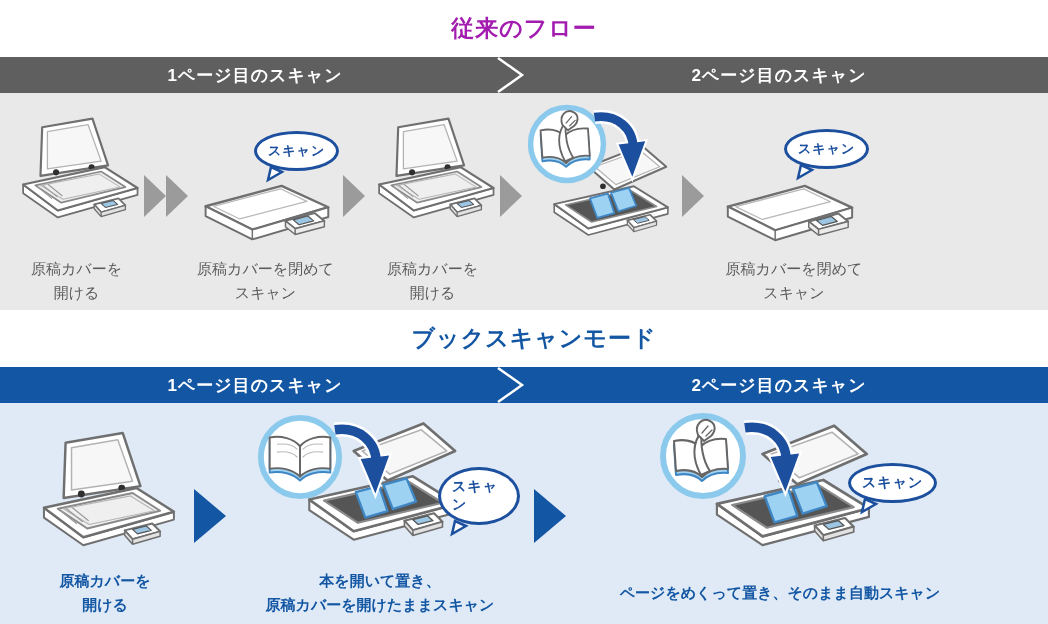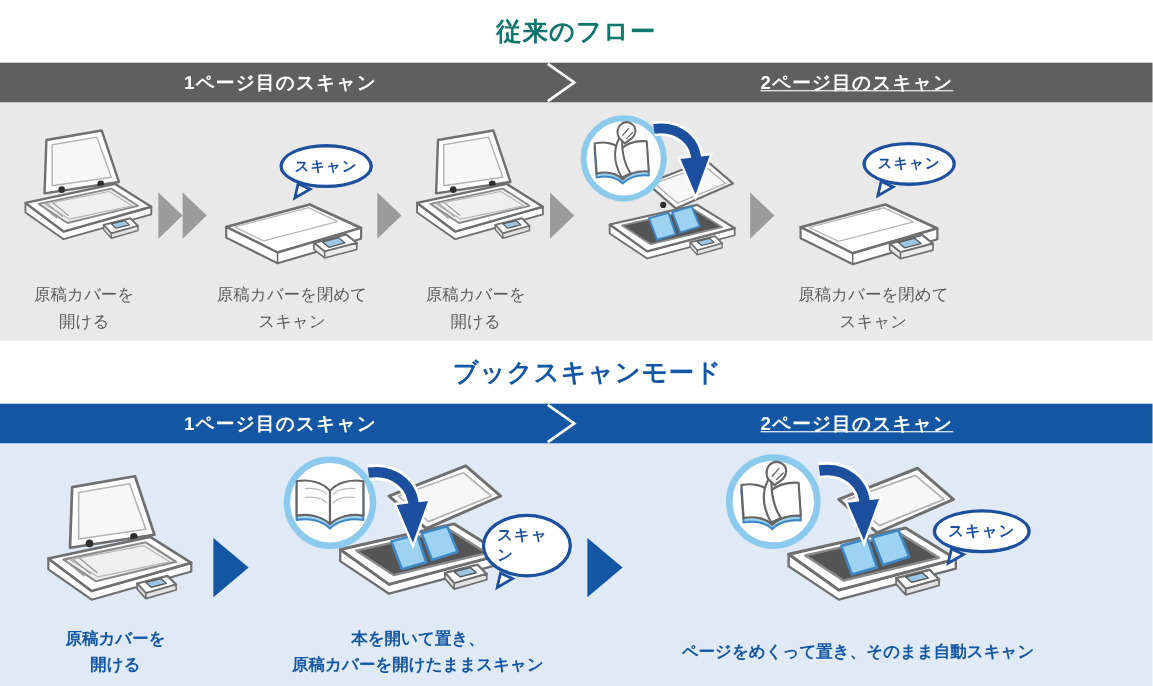--- a/index.html
+++ b/index.html
@@ -3,31 +3,31 @@
 <meta charset="utf-8">
 <style>
   * { margin:0; padding:0; box-sizing:border-box; }
   html,body { background:#fff; }
   body { font-family:"Liberation Sans","DejaVu Sans",sans-serif; }
   .page { position:relative; width:1048px; height:624px; background:#fff; overflow:hidden; }
 
   
   .flow-title { height:57px; display:flex; align-items:center; justify-content:center;
                 font-size:23px; font-weight:bold; letter-spacing:1px; }
-  .flow-title.gray { color:#0f766e;border-radius:12px; }
+  .flow-title.gray { color:#a21caf;border-radius:12px; }
   .flow-title.blue { color:#1356a3; height:57px;padding-left:20px; }
 
   
   .hdr { position:relative; height:36px; display:flex; }
   .hdr.gray { background:#5f5f5f; }
   .hdr.blue { background:#1356a3; }
   .hdr .half { display:flex; align-items:center; justify-content:center;
                color:#fff; font-size:17px; font-weight:bold; letter-spacing:1px; }
   .hdr .half.h1 { width:510px; }
-  .hdr .half.h2 { width:538px;text-decoration:underline; }
+  .hdr .half.h2 { width:538px; }
   .hdr .chev { position:absolute; left:496px; top:0; }
 
   
   .steps { display:flex; }
   .steps.gray-bg { background:#e9e9e9; height:217px; padding:10px 0 0 9px; }
   .steps.blue-bg { background:#dfeaf6; height:221px; padding:8px 0 0 30px; }
   .step { display:flex; flex-direction:column; }
   .illus { position:relative; }
   .steps.gray-bg .illus { height:148px; }
   .steps.blue-bg .illus { height:150px; }

